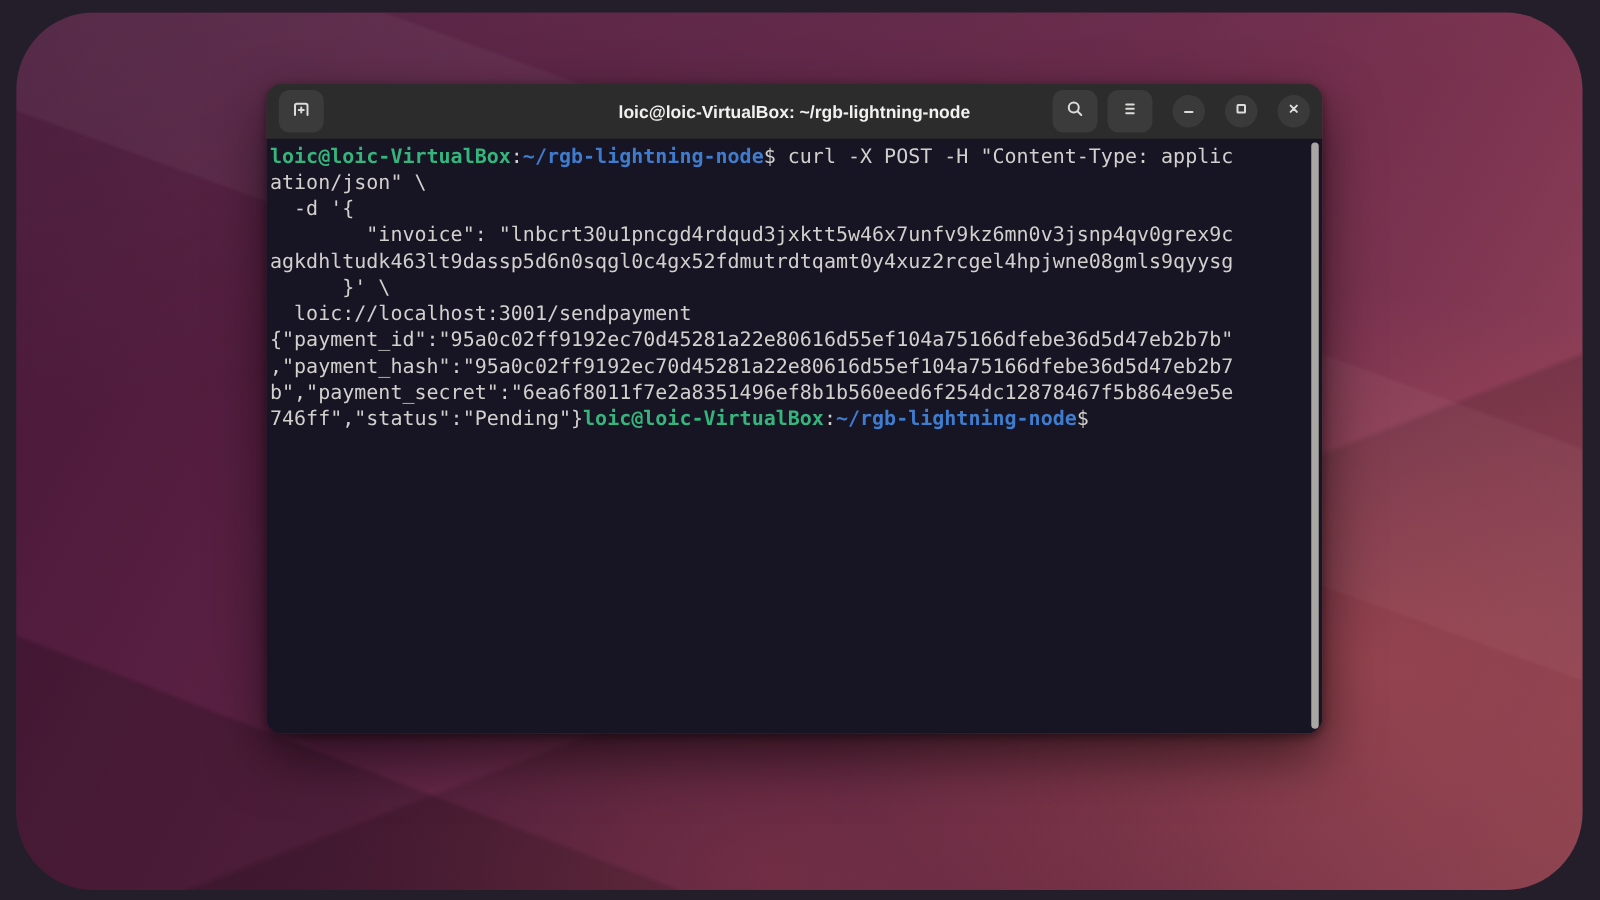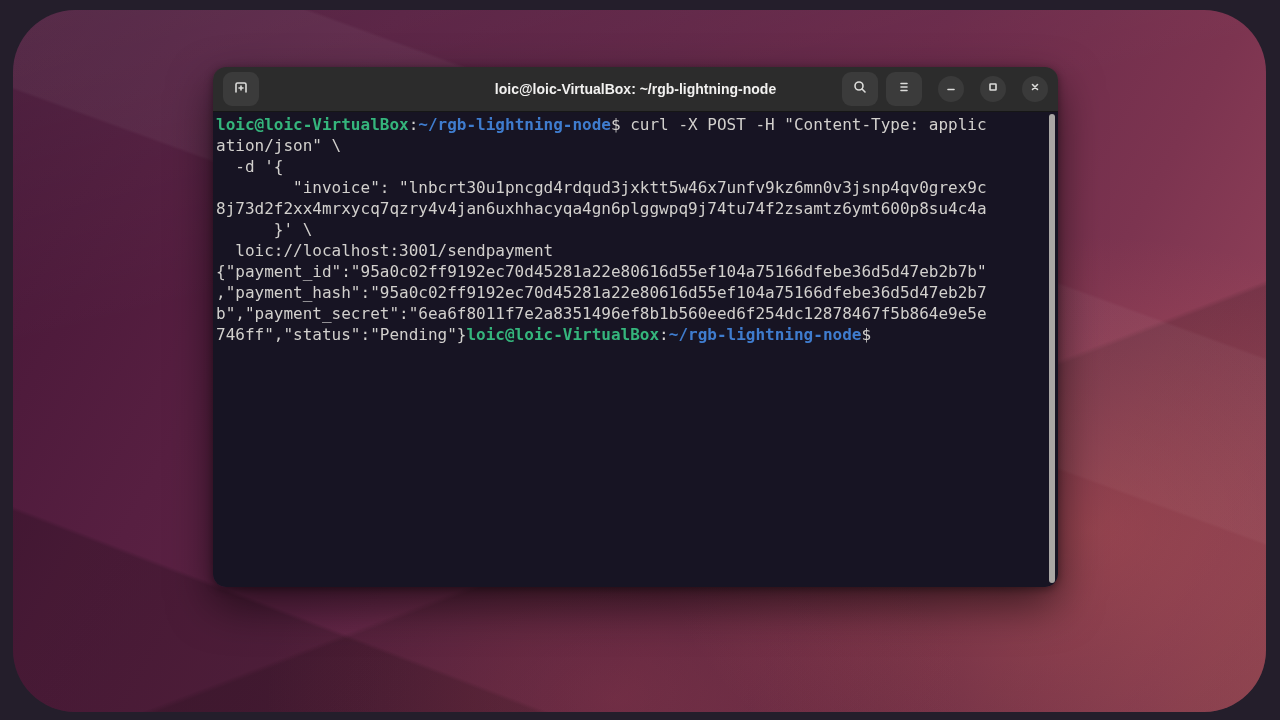--- a/index.html
+++ b/index.html
@@ -137,21 +137,21 @@
       </div>
     </div>
   </div>
 
   <div class="term-body">
     <div class="term-lines" id="term-lines">
         <div class="term-line"><span class="seg-green">loic@loic-VirtualBox</span><span class="seg-fg">:</span><span class="seg-blue">~/rgb-lightning-node</span><span class="seg-fg">$ curl -X POST -H "Content-Type: applic</span></div>
         <div class="term-line"><span class="seg-fg">ation/json" \</span></div>
         <div class="term-line"><span class="seg-fg">  -d '{</span></div>
         <div class="term-line"><span class="seg-fg">        "invoice": "lnbcrt30u1pncgd4rdqud3jxktt5w46x7unfv9kz6mn0v3jsnp4qv0grex9c</span></div>
-        <div class="term-line"><span class="seg-fg">8j73d2f2xx4mrxycq7qzry4v4jan6uxhhacyqa4gn6plggwpq9j74tu74f2zsamtz6ymt600p8su4c4a</span></div>
+        <div class="term-line"><span class="seg-fg">agkdhltudk463lt9dassp5d6n0sqgl0c4gx52fdmutrdtqamt0y4xuz2rcgel4hpjwne08gmls9qyysg</span></div>
         <div class="term-line"><span class="seg-fg">      }' \</span></div>
         <div class="term-line"><span class="seg-fg">  loic://localhost:3001/sendpayment</span></div>
         <div class="term-line"><span class="seg-fg">{"payment_id":"95a0c02ff9192ec70d45281a22e80616d55ef104a75166dfebe36d5d47eb2b7b"</span></div>
         <div class="term-line"><span class="seg-fg">,"payment_hash":"95a0c02ff9192ec70d45281a22e80616d55ef104a75166dfebe36d5d47eb2b7</span></div>
         <div class="term-line"><span class="seg-fg">b","payment_secret":"6ea6f8011f7e2a8351496ef8b1b560eed6f254dc12878467f5b864e9e5e</span></div>
         <div class="term-line"><span class="seg-fg">746ff","status":"Pending"}</span><span class="seg-green">loic@loic-VirtualBox</span><span class="seg-fg">:</span><span class="seg-blue">~/rgb-lightning-node</span><span class="seg-fg">$</span></div>
       </div>
     <div class="scrollbar"></div>
   </div>
 </div>

